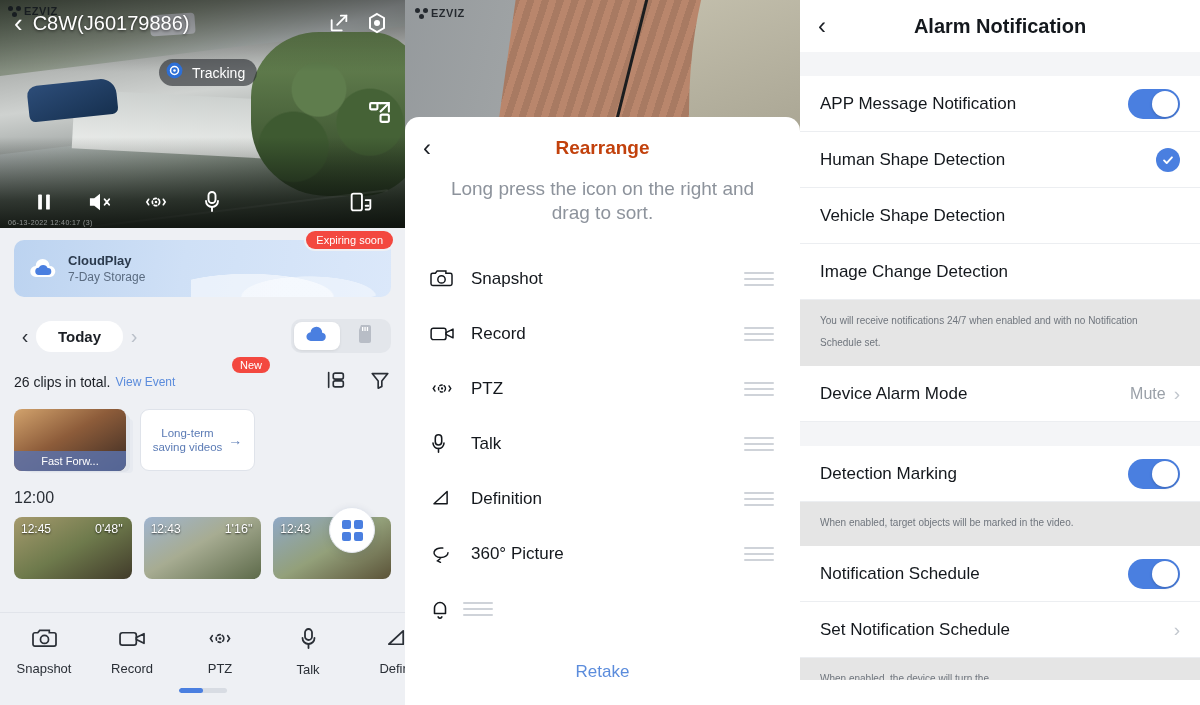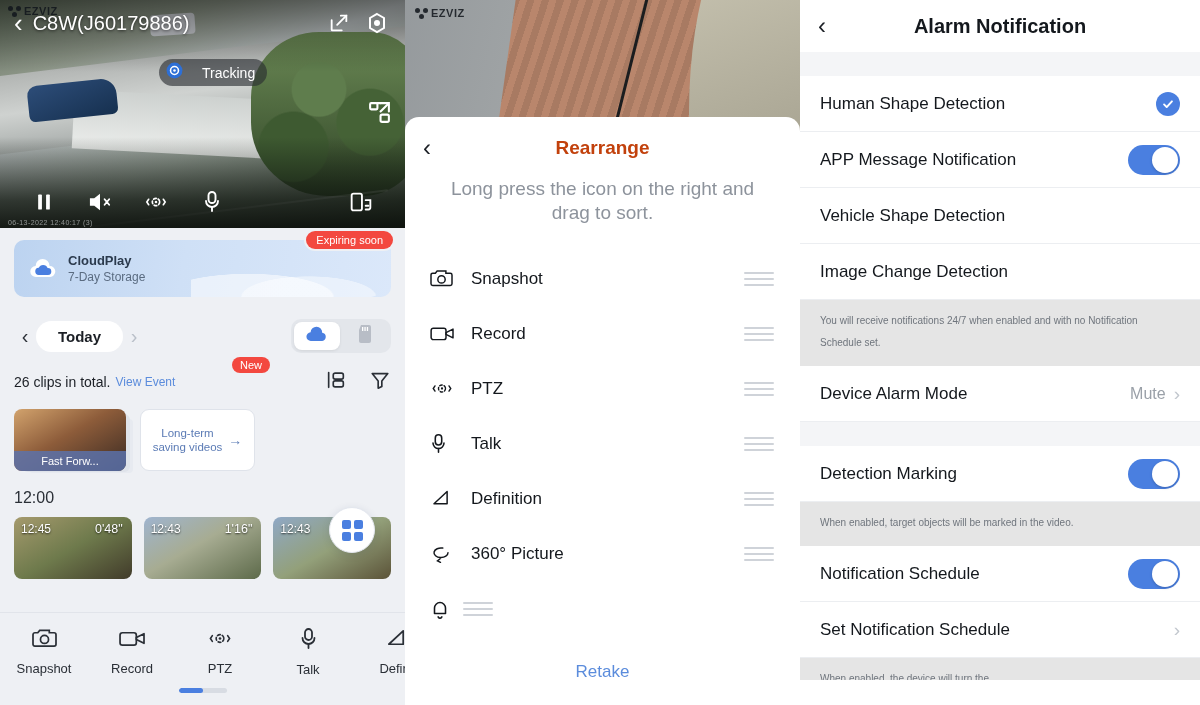--- a/index.html
+++ b/index.html
@@ -70,21 +70,21 @@
   .v-top { position:absolute; left:0; top:0; width:100%; height:46px;
     display:flex; align-items:center; padding:0 14px; gap:10px; }
   .v-back { color:#fff; font-size:26px; line-height:1; font-weight:300; cursor:pointer; }
   .v-title { color:#fff; font-size:20px; font-weight:500; text-shadow:0 1px 3px rgba(0,0,0,.6); flex:1; }
   .v-ic { width:28px; height:28px; display:flex; align-items:center; justify-content:center; }
   .v-ic svg { display:block; }
 
   .tracking {
     position:absolute; left:159px; top:59px; height:27px; padding:0 12px 0 6px;
     background: rgba(40,44,48,.62); border-radius:14px;
-    display:flex; align-items:center; gap:18px;
+    display:flex; align-items:center; gap:8px;
   }
   .tracking .lbl { color:#fff; font-size:14px; }
 
   .v-right { position:absolute; right:12px; top:98px; display:flex; flex-direction:column; gap:52px; }
 
   .v-bottom { position:absolute; left:0; bottom:14px; width:100%;
     display:flex; align-items:center; padding:0 16px; }
   .v-bottom .slot { width:56px; display:flex; align-items:center; justify-content:center; }
   .v-bottom .spacer { flex:1; }
   .v-stamp { position:absolute; left:8px; bottom:2px; font-size:7px; color:rgba(235,238,240,.55); letter-spacing:.4px; }
@@ -633,36 +633,36 @@
   </div>
 
   <div class="p3">
     <div class="p3-head">
       <span class="p3-back">‹</span>
       <span class="p3-title">Alarm Notification</span>
     </div>
     <div class="p3-gap"></div>
 
     <div class="row">
+      <span class="label">APP Message Notification</span>
+      <span class="toggle">
+          <i></i>
+        </span>
+    </div>
+
+    <div class="row">
       <span class="label">Human Shape Detection</span>
       <span class="check">
         <svg width="14" height="14" viewBox="0 0 16 16" fill="none" stroke="#fff" stroke-width="2.2" stroke-linecap="round" stroke-linejoin="round">
             <path d="M3.5 8.5l3 3 6-6.5"></path>
           </svg>
       </span>
     </div>
 
     <div class="row">
-      <span class="label">APP Message Notification</span>
-      <span class="toggle">
-          <i></i>
-        </span>
-    </div>
-
-    <div class="row">
       <span class="label">Vehicle Shape Detection</span>
     </div>
 
     <div class="row">
       <span class="label">Image Change Detection</span>
     </div>
 
     <div class="note">You will receive notifications 24/7 when enabled and with no Notification Schedule set.</div>
 
     <div class="row">

